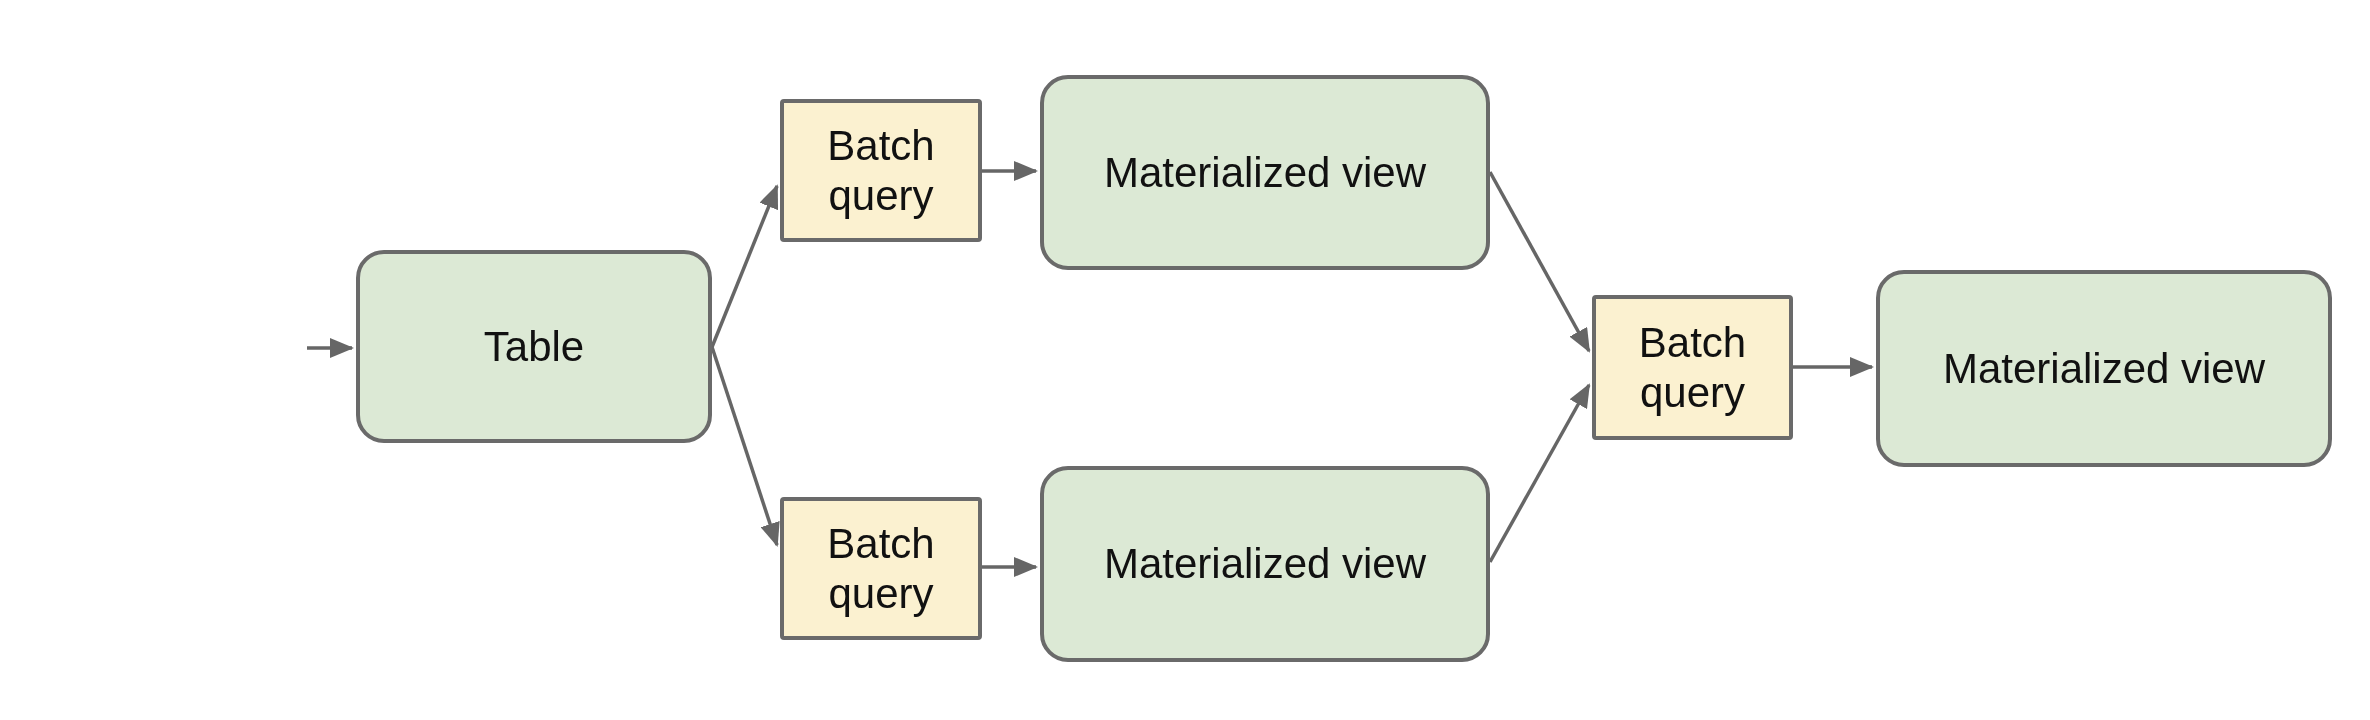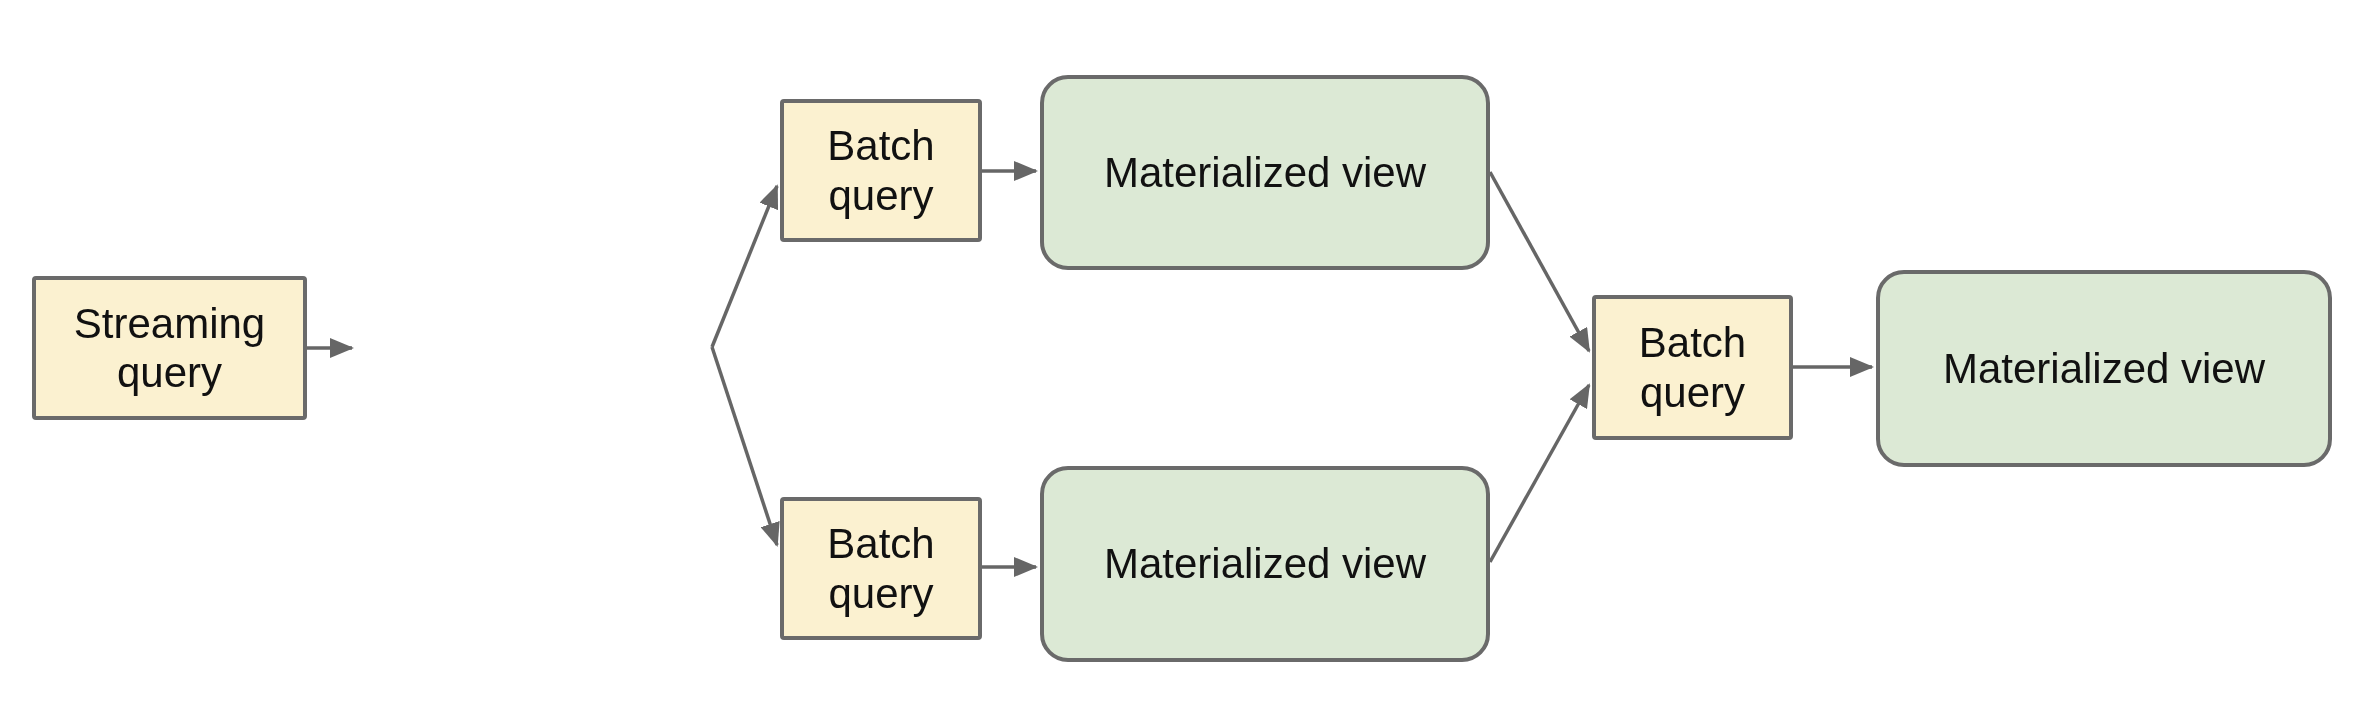--- a/index.html
+++ b/index.html
@@ -77,24 +77,24 @@
     <line x1="307" y1="348" x2="352" y2="348" marker-end="url(#arrow)"></line>
     <line x1="712" y1="347" x2="777" y2="186" marker-end="url(#arrow)"></line>
     <line x1="712" y1="347" x2="777" y2="545" marker-end="url(#arrow)"></line>
     <line x1="982" y1="171" x2="1036" y2="171" marker-end="url(#arrow)"></line>
     <line x1="982" y1="567" x2="1036" y2="567" marker-end="url(#arrow)"></line>
     <line x1="1490" y1="172" x2="1589" y2="351" marker-end="url(#arrow)"></line>
     <line x1="1490" y1="562" x2="1589" y2="385" marker-end="url(#arrow)"></line>
     <line x1="1793" y1="367" x2="1872" y2="367" marker-end="url(#arrow)"></line>
   </svg>
 
-  <div class="node query n-streaming">
-    <span>Streaming query</span>
+
+  <div class="node dataset n-table">
+    <span>Table</span>
   </div>
-
 
   <div class="node query n-bq-top">
     <span>Batch query</span>
   </div>
 
   <div class="node dataset n-mv-top">
     <span>Materialized view</span>
   </div>
 
   <div class="node query n-bq-bot">

